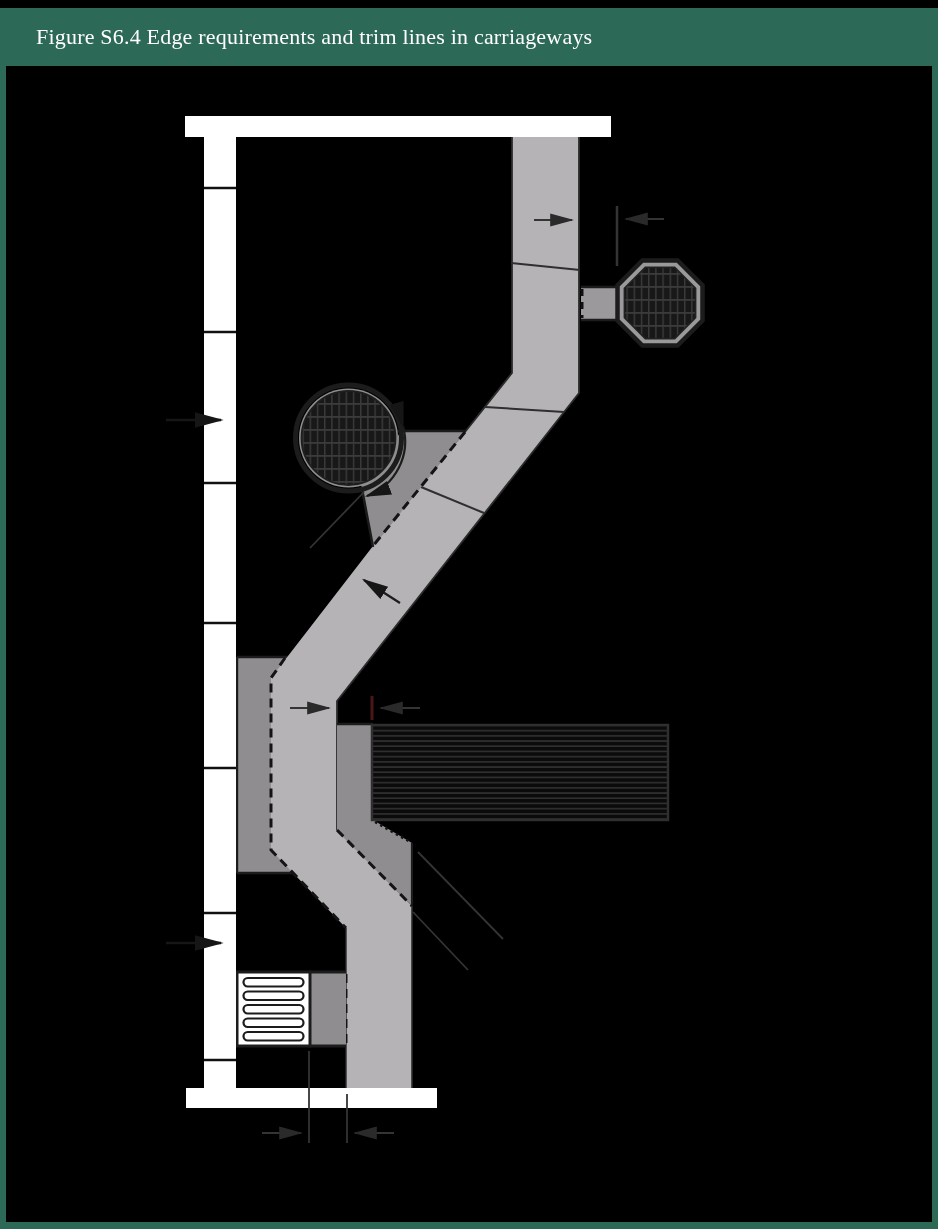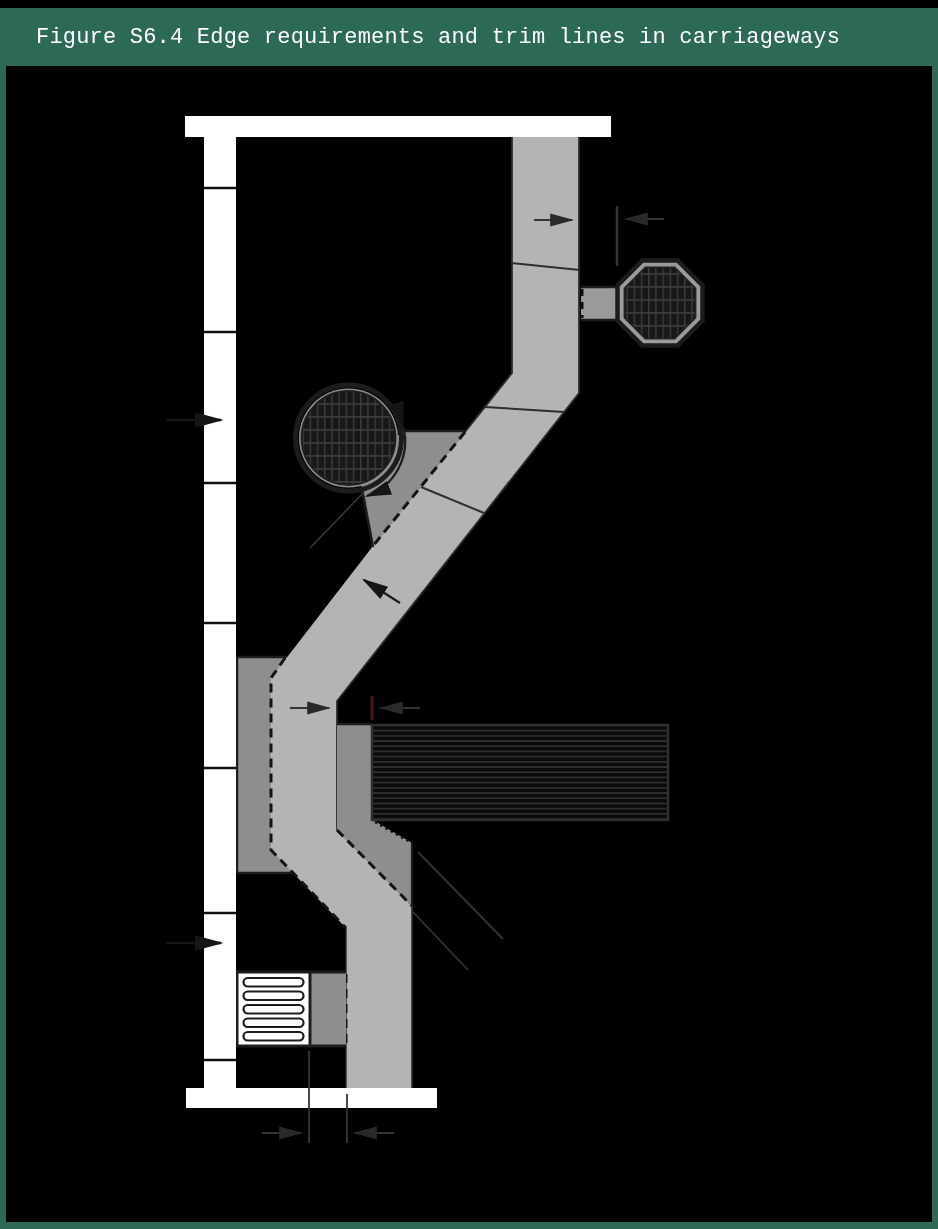--- a/index.html
+++ b/index.html
@@ -1,21 +1,21 @@
 <!DOCTYPE html>
 <html style="--frame_green: #2d6957; --canvas_black: #000000; --title_text: #ffffff; --band_gray: #b5b3b6; --dark_gray: #8f8d90; --stub_gray: #9b999c; --dim_gray: #343434; --tick_maroon: #4a1717; --hatch_dark: #181818; --hatch_light: #3b3b3b;"><head>
 <meta charset="utf-8">
 <style>
   html,body{margin:0;padding:0;background:#000;}
   .frame{
     position:relative;
     width:938px;height:1229px;
     background:var(--frame_green,#2d6957);
     overflow:hidden;
-    font-family:Liberation Mono, monospace;
+    font-family:Liberation Serif, serif;
   }
   .top-strip{
     position:absolute;left:0;top:0;width:938px;height:8px;
     background:var(--canvas_black,#000);
   }
   .title-bar{
     position:absolute;left:0;top:8px;width:938px;height:58px;
     display:flex;align-items:center;
     background:var(--frame_green,#2d6957);
   }

